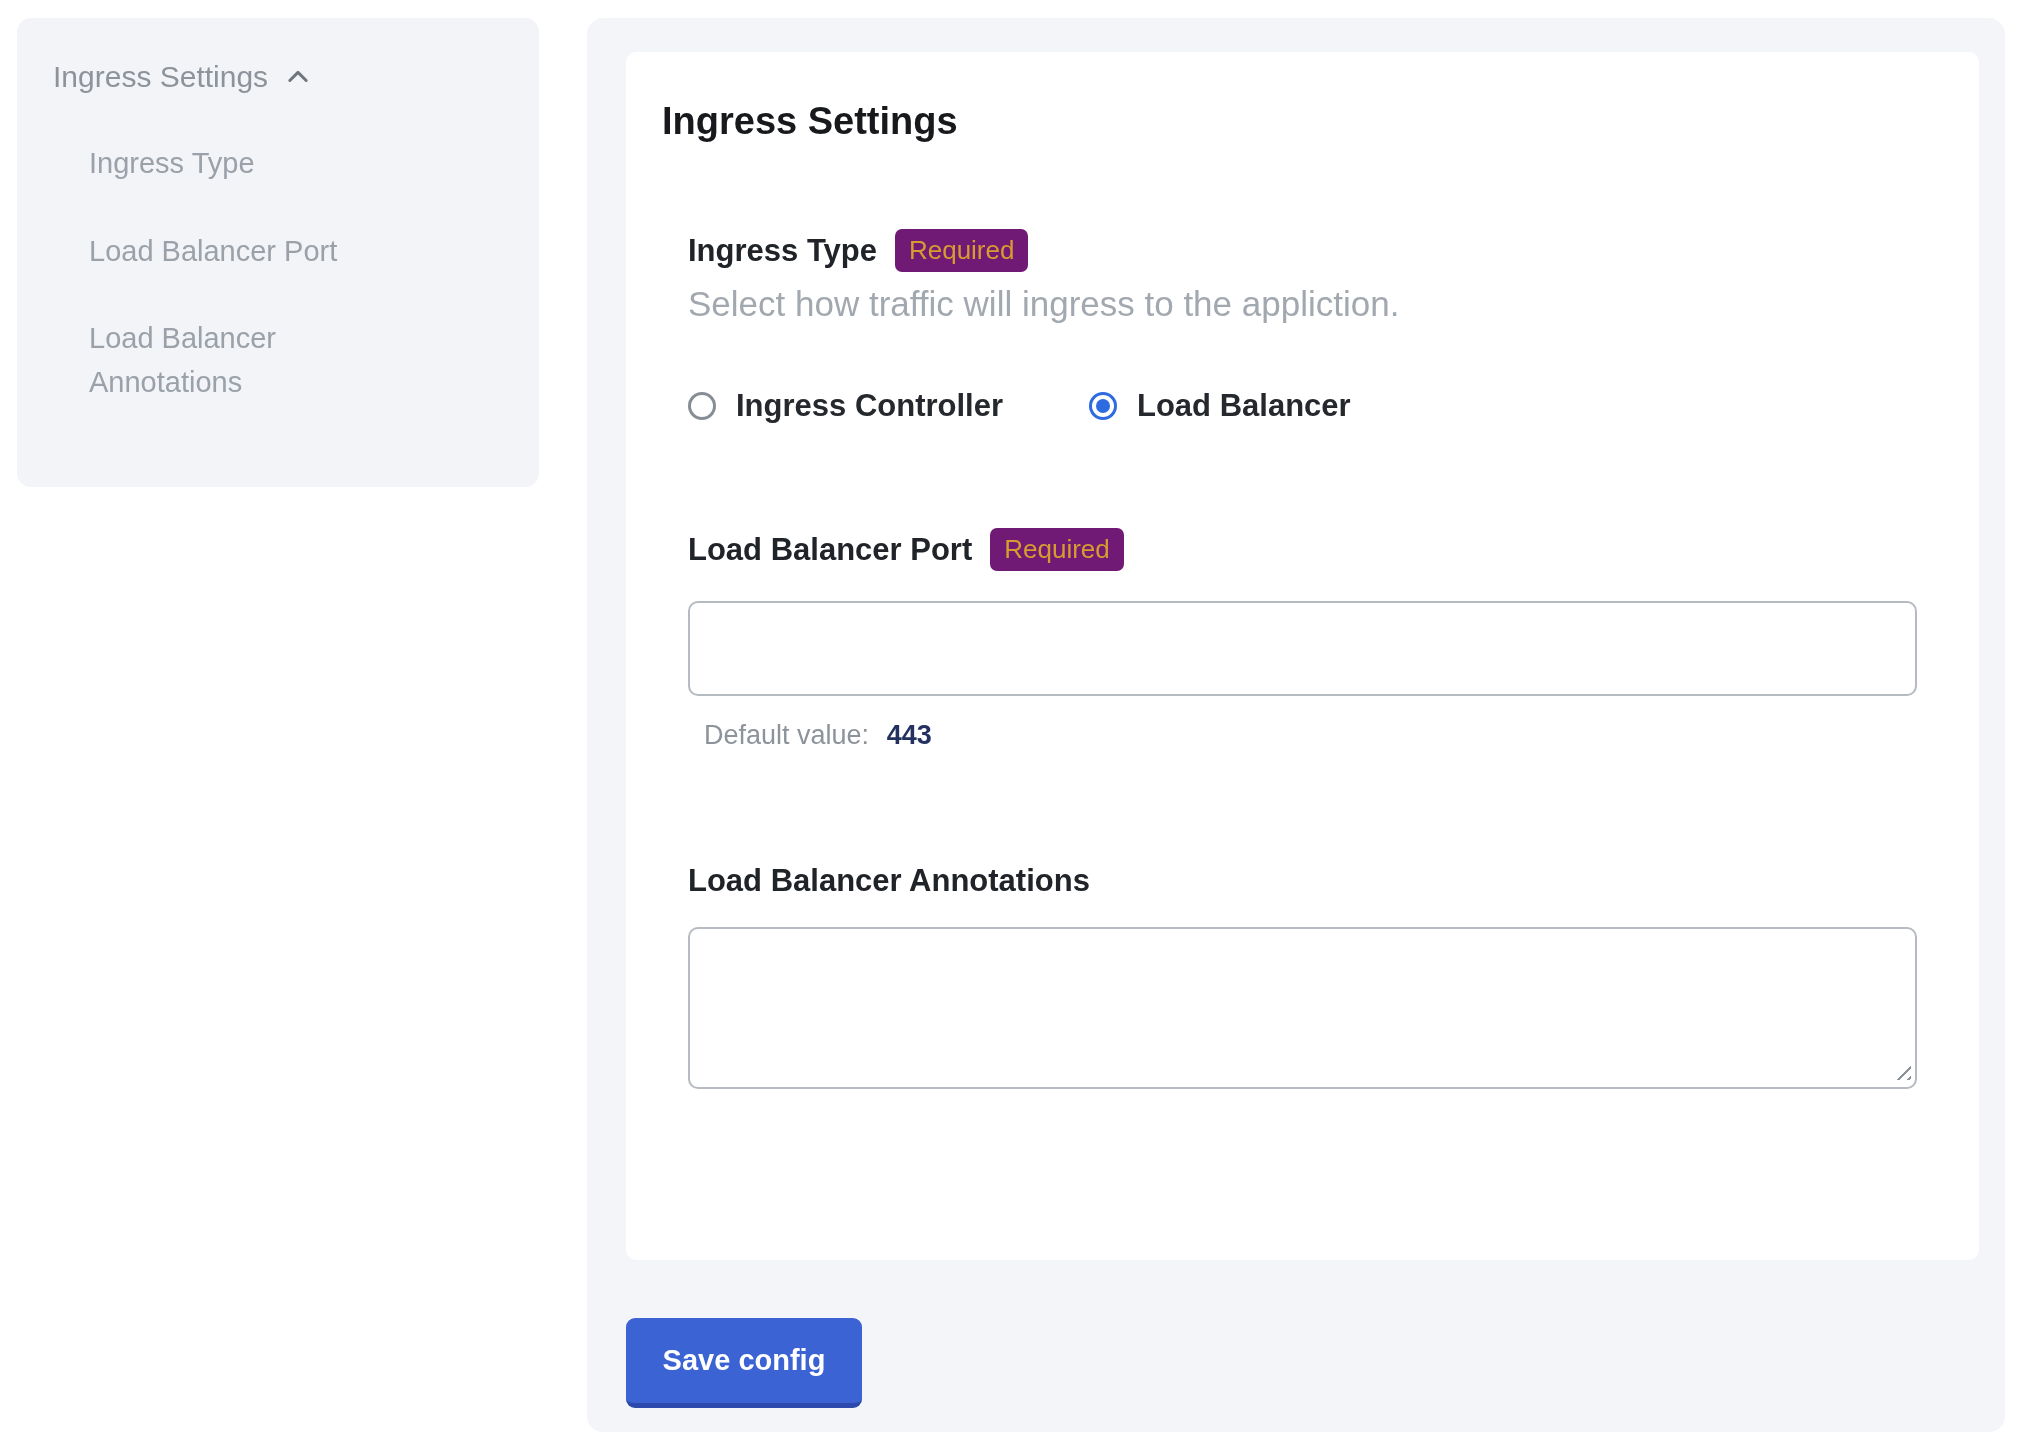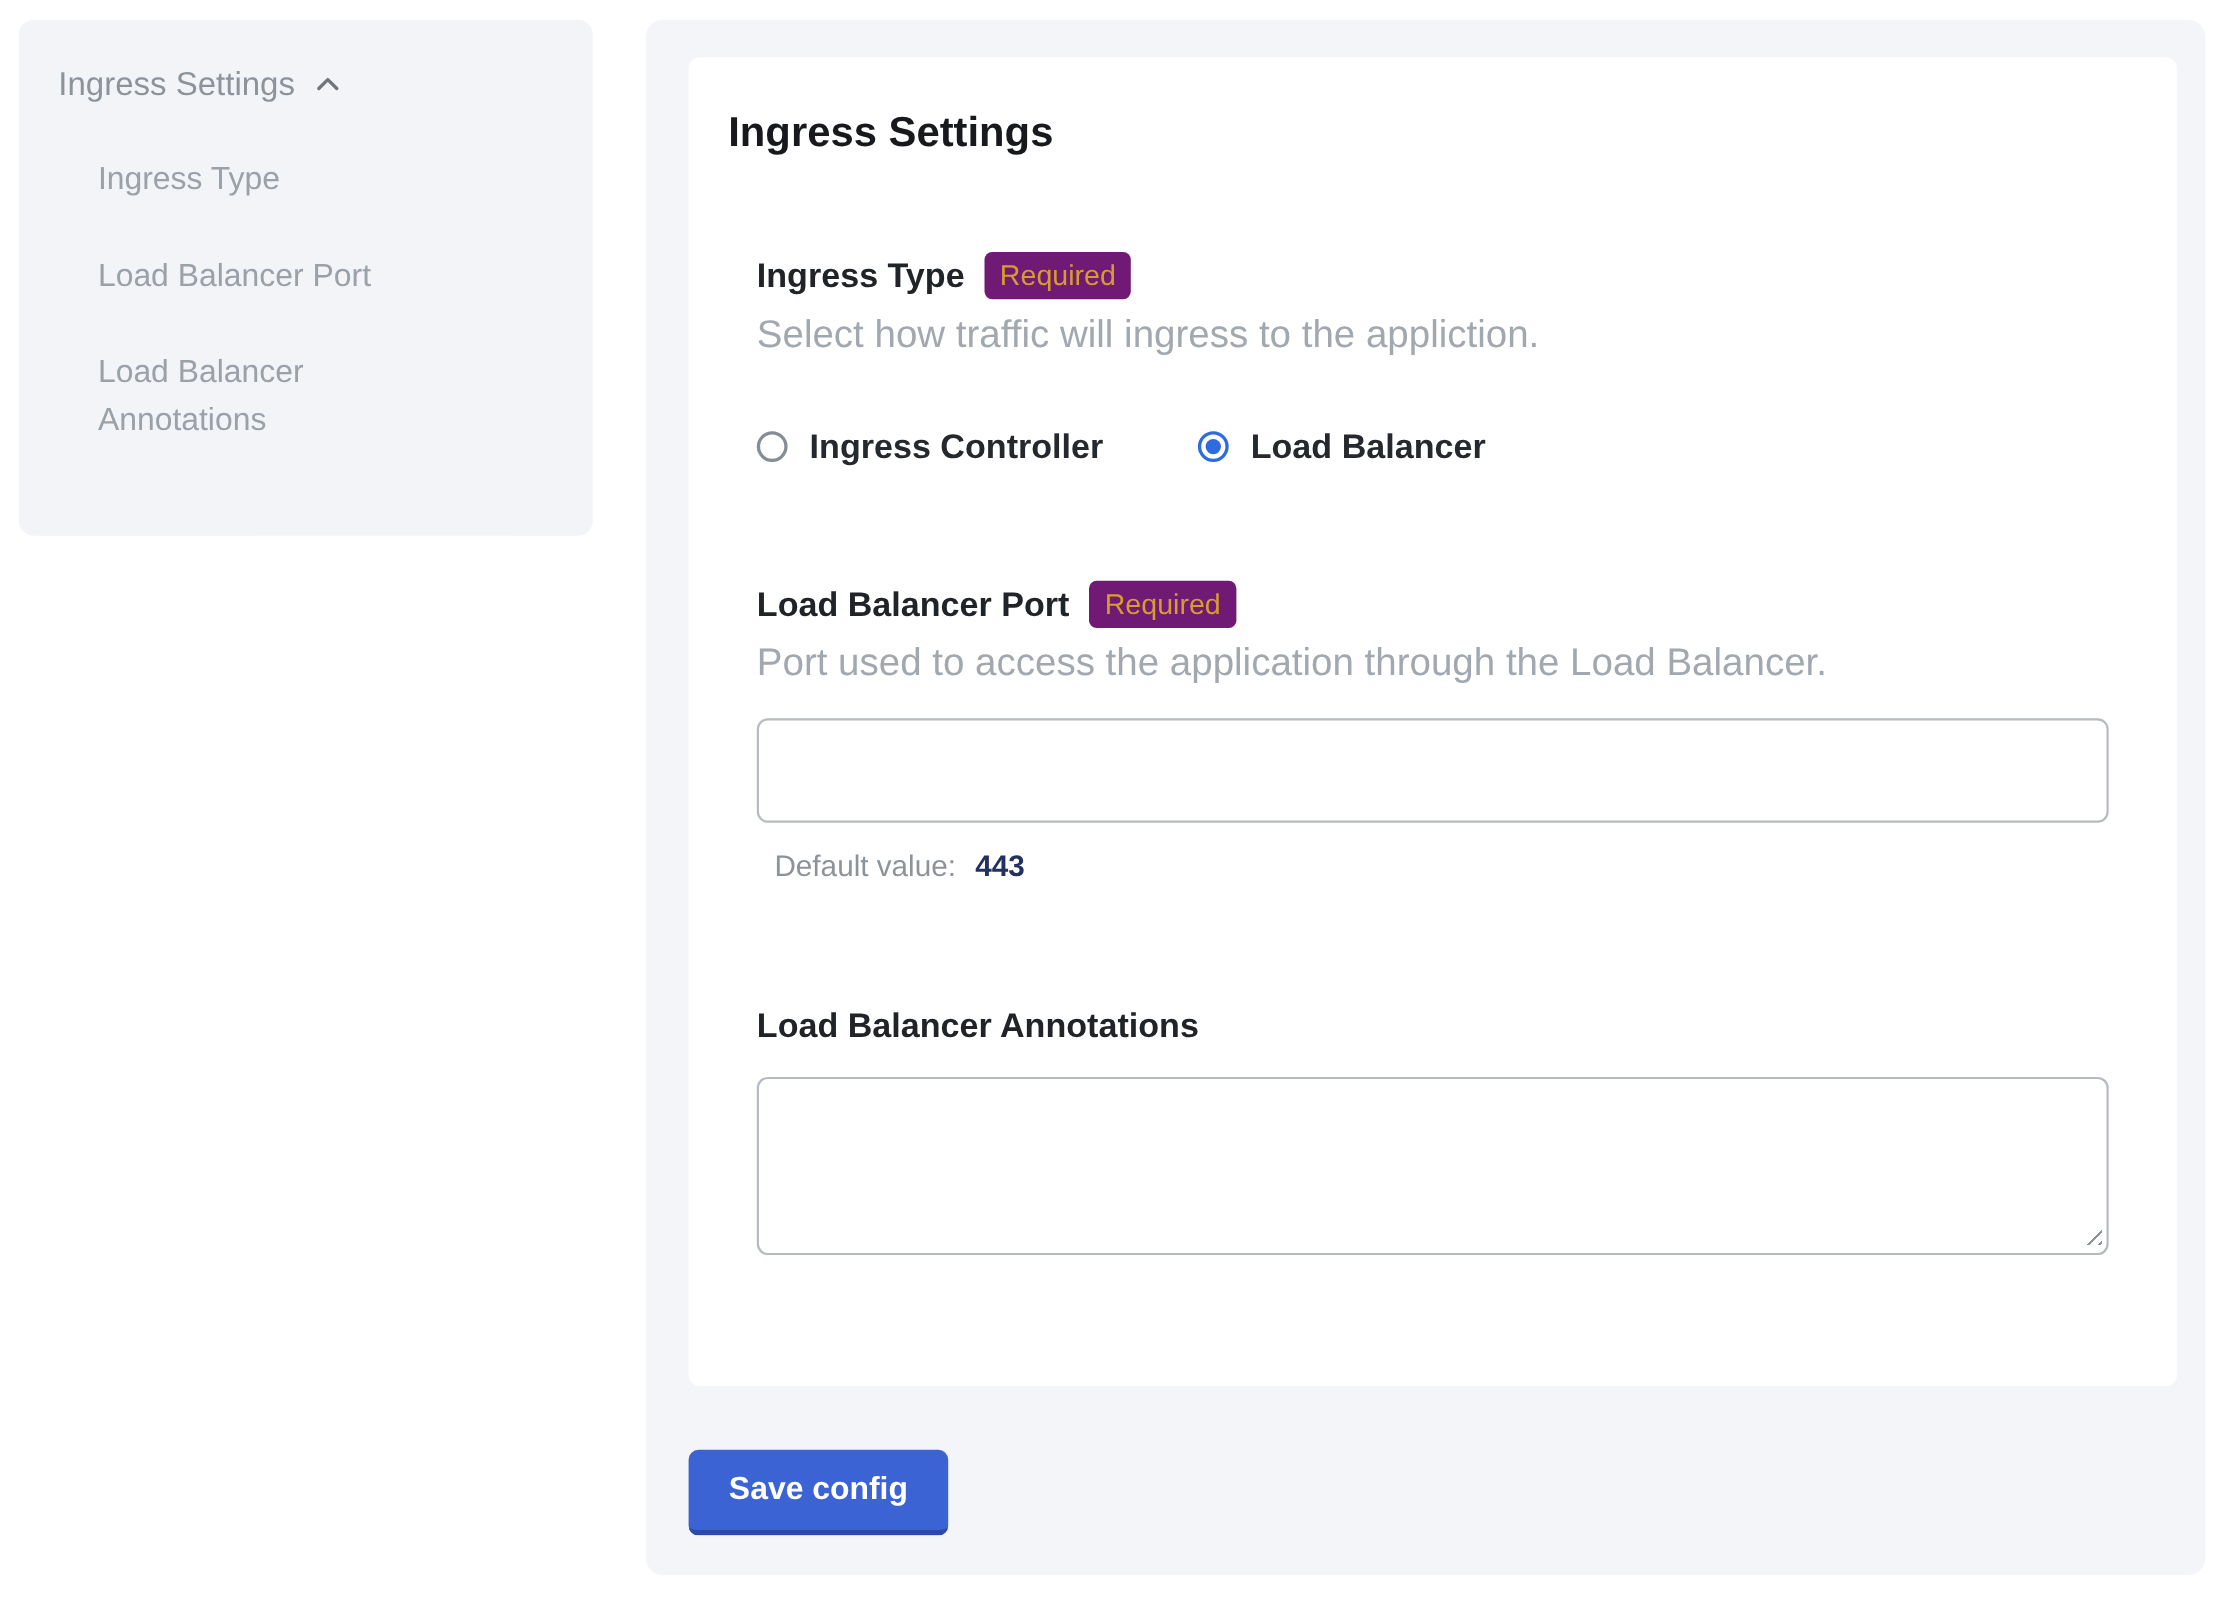--- a/index.html
+++ b/index.html
@@ -106,21 +106,21 @@
     position: absolute; right: 6px; bottom: 9px;
     width: 17px; height: 17px;
     clip-path: polygon(100% 0, 100% 100%, 0 100%);
     background: repeating-linear-gradient(135deg, #8d939b 0 2px, transparent 2px 7px);
     cursor: nwse-resize;
   }
 
   
   .save-btn {
     display: block; margin-top: 58px;
-    width: 236px; height: 78px;
+    width: 236px; height: 90px;
     background: #3c63d4; color: #ffffff;
     font-size: 29px; font-weight: 700; font-family: inherit;
     border: none; border-bottom: 5px solid #2c49ab;
     border-radius: 9px; cursor: pointer;
   }
 </style>
 </head>
 <body>
 
 <nav class="sidebar">
@@ -159,21 +159,20 @@
           <span class="radio-label">Load Balancer</span>
         </div>
       </div>
     </div>
 
     <div class="section section--port">
       <div class="section-head">
         <h2 class="section-label">Load Balancer Port</h2>
         <span class="badge">Required</span>
       </div>
-      <div class="section-desc">Port used to access the application through the Load Balancer.</div>
 
       <input class="text-input" type="text" value="" style="">
 
       <div class="default-line">
         <span class="default-label">Default value:</span>
         <span class="default-value">443</span>
       </div>
     </div>
 
     <div class="section section--annotations">

